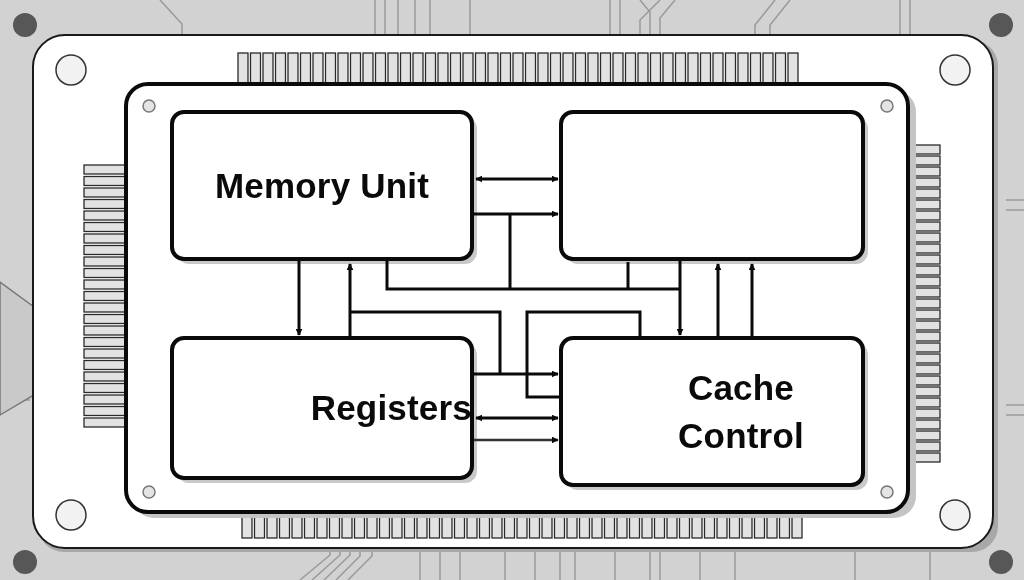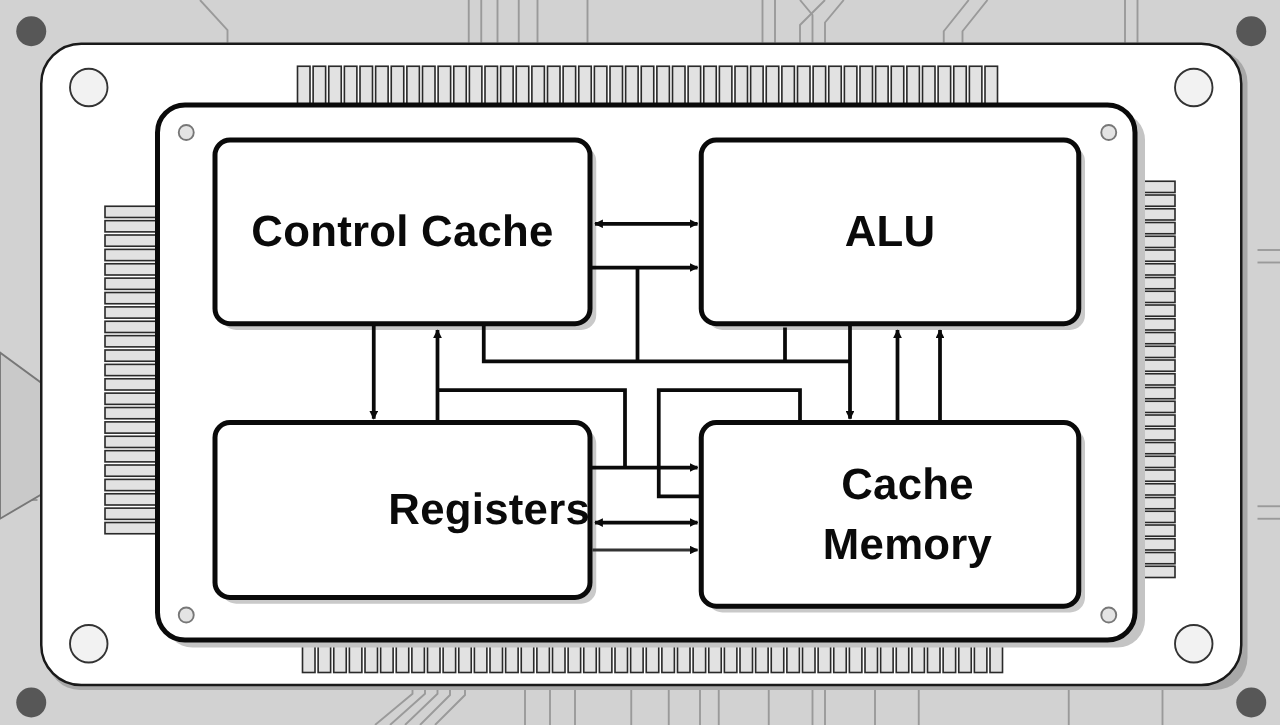--- a/index.html
+++ b/index.html
@@ -277,25 +277,22 @@
 
     <g fill="#ffffff" stroke="#0a0a0a" stroke-width="4">
       <rect x="172" y="112" width="300" height="147" rx="12"></rect>
       <rect x="561" y="112" width="302" height="147" rx="12"></rect>
       <rect x="172" y="338" width="300" height="140" rx="12"></rect>
       <rect x="561" y="338" width="302" height="147" rx="12"></rect>
     </g>
   </svg>
 
   <div class="block-label" style="left:172px;top:112px;width:300px;height:147px;">
-    <span>Control Cache</span>
-  </div>
-  <div class="block-label" style="left:561px;top:112px;width:302px;height:147px;">
-    <span>ALU</span>
+    <span>Memory Unit</span>
   </div>
   <div class="block-label" style="left:172px;top:338px;width:300px;height:140px;justify-content:flex-end;">
     <span>Registers</span>
   </div>
-  <div class="block-label" style="left:575px;top:338px;width:302px;height:147px;flex-direction:column;line-height:1.35;">
+  <div class="block-label" style="left:590px;top:338px;width:302px;height:147px;flex-direction:column;line-height:1.35;">
     <span>Cache</span>
-    <span>Memory</span>
+    <span>Control</span>
   </div>
 </div>
 
 </body></html>

